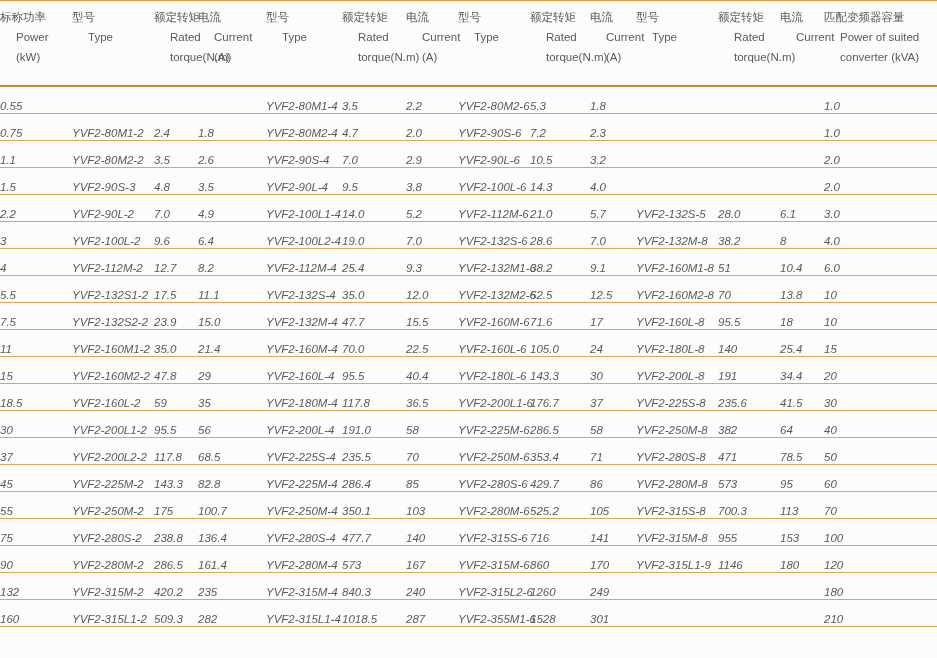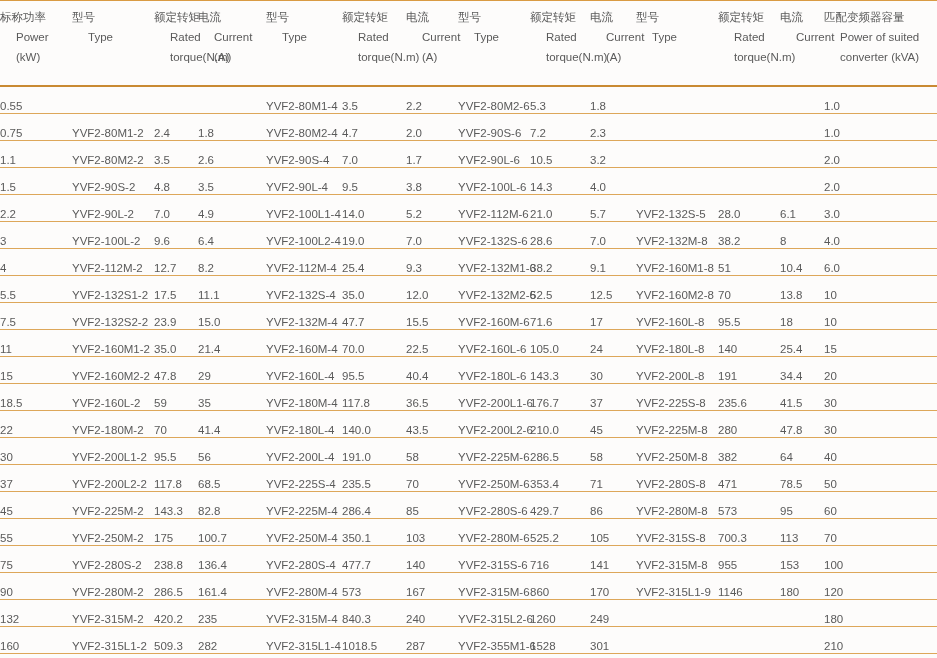--- a/index.html
+++ b/index.html
@@ -50,20 +50,21 @@
   .hcell {
     display: block;
     line-height: 20px;
   }
   .hcn { font-size: 11.5px; }
   .hen { font-size: 11.5px; padding-left: 16px; }
 
   
   tbody tr {
     height: 26px;
+    font-style: italic;
   }
   tbody tr td {
     height: 26px;
     border-bottom: 1.2px solid #dda75a;
     padding-bottom: 5px;
     font-size: 11.5px;
     line-height: 13px;
   }
   tbody tr:last-child td {
     border-bottom: 1.2px solid #dda75a;
@@ -223,32 +224,32 @@
           <td class="pad-s"></td>
           <td class="pad-s">1.0</td>
         </tr>
         <tr>
           <td class="pad-l">1.1</td>
           <td class="pad-s">YVF2-80M2-2</td>
           <td class="pad-s">3.5</td>
           <td class="pad-s">2.6</td>
           <td class="pad-s">YVF2-90S-4</td>
           <td class="pad-s raised">7.0</td>
-          <td class="pad-s">1.7</td>
+          <td class="pad-s">2.9</td>
           <td class="pad-s">YVF2-90L-6</td>
           <td class="pad-s">10.5</td>
           <td class="pad-s">3.2</td>
           <td class="pad-s"></td>
           <td class="pad-s raised"></td>
           <td class="pad-s"></td>
           <td class="pad-s">2.0</td>
         </tr>
         <tr>
           <td class="pad-l">1.5</td>
-          <td class="pad-s">YVF2-90S-2</td>
+          <td class="pad-s">YVF2-90S-3</td>
           <td class="pad-s">4.8</td>
           <td class="pad-s">3.5</td>
           <td class="pad-s">YVF2-90L-4</td>
           <td class="pad-s raised">9.5</td>
           <td class="pad-s">3.8</td>
           <td class="pad-s">YVF2-100L-6</td>
           <td class="pad-s">14.3</td>
           <td class="pad-s">4.0</td>
           <td class="pad-s"></td>
           <td class="pad-s raised"></td>
@@ -377,36 +378,20 @@
           <td class="pad-s">36.5</td>
           <td class="pad-s">YVF2-200L1-6</td>
           <td class="pad-s">176.7</td>
           <td class="pad-s">37</td>
           <td class="pad-s">YVF2-225S-8</td>
           <td class="pad-s raised">235.6</td>
           <td class="pad-s">41.5</td>
           <td class="pad-s">30</td>
         </tr>
         <tr>
-          <td class="pad-l">22</td>
-          <td class="pad-s">YVF2-180M-2</td>
-          <td class="pad-s">70</td>
-          <td class="pad-s">41.4</td>
-          <td class="pad-s">YVF2-180L-4</td>
-          <td class="pad-s raised">140.0</td>
-          <td class="pad-s">43.5</td>
-          <td class="pad-s">YVF2-200L2-6</td>
-          <td class="pad-s">210.0</td>
-          <td class="pad-s">45</td>
-          <td class="pad-s">YVF2-225M-8</td>
-          <td class="pad-s raised">280</td>
-          <td class="pad-s">47.8</td>
-          <td class="pad-s">30</td>
-        </tr>
-        <tr>
           <td class="pad-l">30</td>
           <td class="pad-s">YVF2-200L1-2</td>
           <td class="pad-s">95.5</td>
           <td class="pad-s">56</td>
           <td class="pad-s">YVF2-200L-4</td>
           <td class="pad-s raised">191.0</td>
           <td class="pad-s">58</td>
           <td class="pad-s">YVF2-225M-6</td>
           <td class="pad-s">286.5</td>
           <td class="pad-s">58</td>

